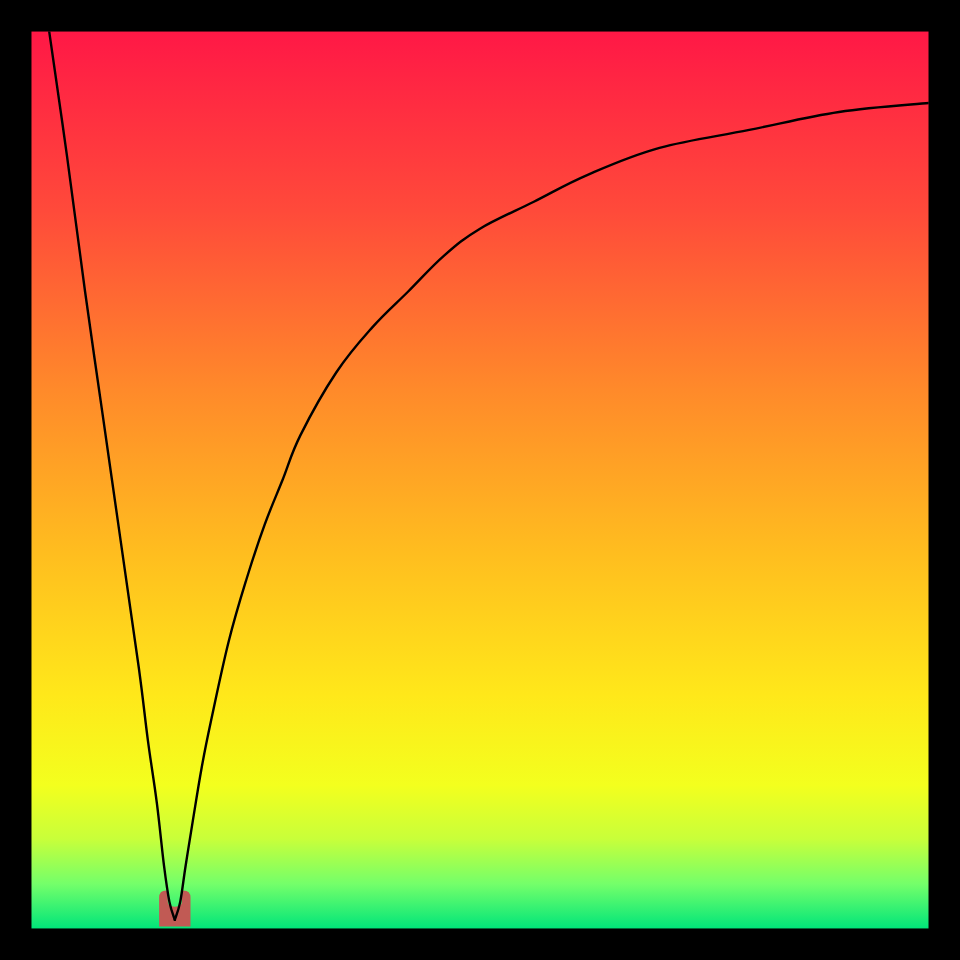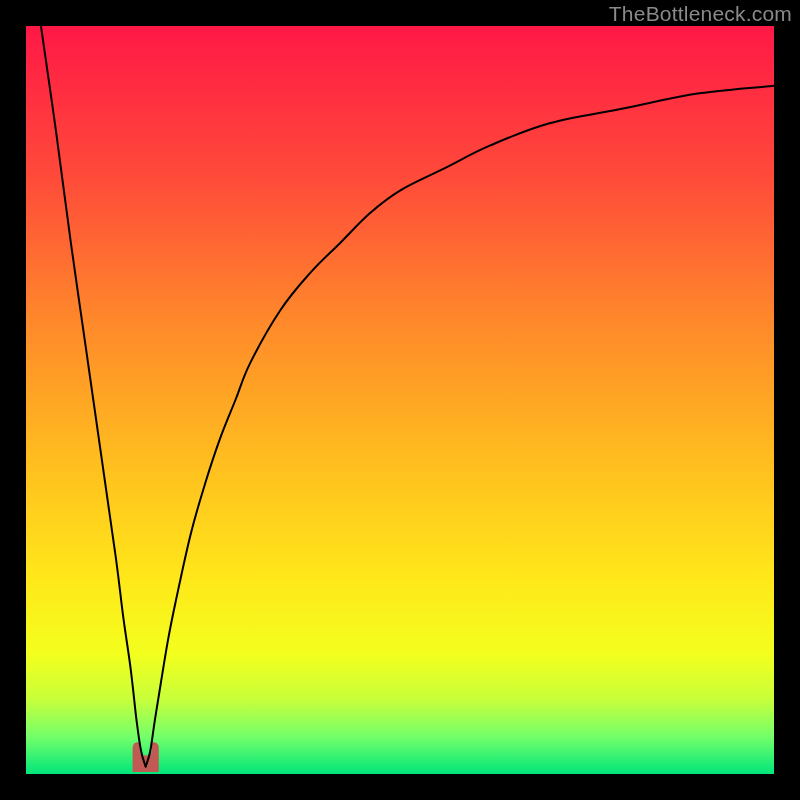--- a/index.html
+++ b/index.html
@@ -71,14 +71,13 @@
           </linearGradient>
       </defs>
       <rect x="0" y="0" width="748" height="748" fill="url(#bg)"></rect>
     </svg>
     <svg class="curves" viewBox="0 0 748 748" preserveAspectRatio="none">
       <path id="marker-path" fill="#c15a54" stroke="none" d="M 106.59 746 L 106.59 722.08 Q 106.59 716.08 112.59 716.08 L 111.7895 716.08 Q 113.7895 716.08 113.7895 720.08 L 113.7895 725.544 Q 113.7895 729.544 119.68 729.544 Q 125.57050000000001 729.544 125.57050000000001 725.544 L 125.57050000000001 720.08 Q 125.57050000000001 716.08 127.57050000000001 716.08 L 126.77000000000001 716.08 Q 132.77 716.08 132.77 722.08 L 132.77 746 Z"></path>
       <path id="left-path" fill="none" stroke="#000" stroke-width="2" stroke-linecap="round" d="M 14.96 0 C 17.65 18.85, 24.53 65.67, 29.92 104.72 C 35.31 143.77, 39.49 177.87, 44.88 216.92 C 50.27 255.97, 54.45 283.94, 59.84 321.64 C 65.23 359.34, 69.41 388.66, 74.80 426.36 C 80.19 464.06, 85.72 501.46, 89.76 531.08 C 93.80 560.70, 94.55 570.72, 97.24 590.92 C 99.93 611.12, 102.30 624.43, 104.72 643.28 C 107.14 662.13, 108.82 680.83, 110.70 695.64 C 112.59 710.45, 113.58 717.48, 115.19 725.56 C 116.81 733.64, 118.87 737.83, 119.68 740.52"></path>
       <path id="right-path" fill="none" stroke="#000" stroke-width="2" stroke-linecap="round" d="M 119.68 740.52 C 120.49 737.83, 122.55 733.64, 124.17 725.56 C 125.78 717.48, 126.77 707.76, 128.66 695.64 C 130.54 683.52, 132.22 673.05, 134.64 658.24 C 137.06 643.43, 139.43 628.17, 142.12 613.36 C 144.81 598.55, 145.56 594.81, 149.60 575.96 C 153.64 557.11, 159.17 530.18, 164.56 508.64 C 169.95 487.10, 174.13 473.78, 179.52 456.28 C 184.91 438.78, 189.09 426.21, 194.48 411.40 C 199.87 396.59, 204.05 387.46, 209.44 374.00 C 214.83 360.54, 216.32 352.76, 224.40 336.60 C 232.48 320.44, 243.55 300.40, 254.32 284.24 C 265.09 268.08, 273.47 258.96, 284.24 246.84 C 295.01 234.72, 303.39 227.69, 314.16 216.92 C 324.93 206.15, 333.31 196.42, 344.08 187.00 C 354.85 177.58, 360.54 172.64, 374.00 164.56 C 387.46 156.48, 402.72 150.20, 418.88 142.12 C 435.04 134.04, 444.91 127.76, 463.76 119.68 C 482.61 111.60, 499.36 103.97, 523.60 97.24 C 547.84 90.51, 571.47 87.67, 598.40 82.28 C 625.33 76.89, 646.27 71.36, 673.20 67.32 C 700.13 63.28, 734.54 61.19, 748.00 59.84"></path>
     </svg>
   </div>
-  <div class="watermark">TheBottleneck.com</div>
 </div>
 
 </body></html>

